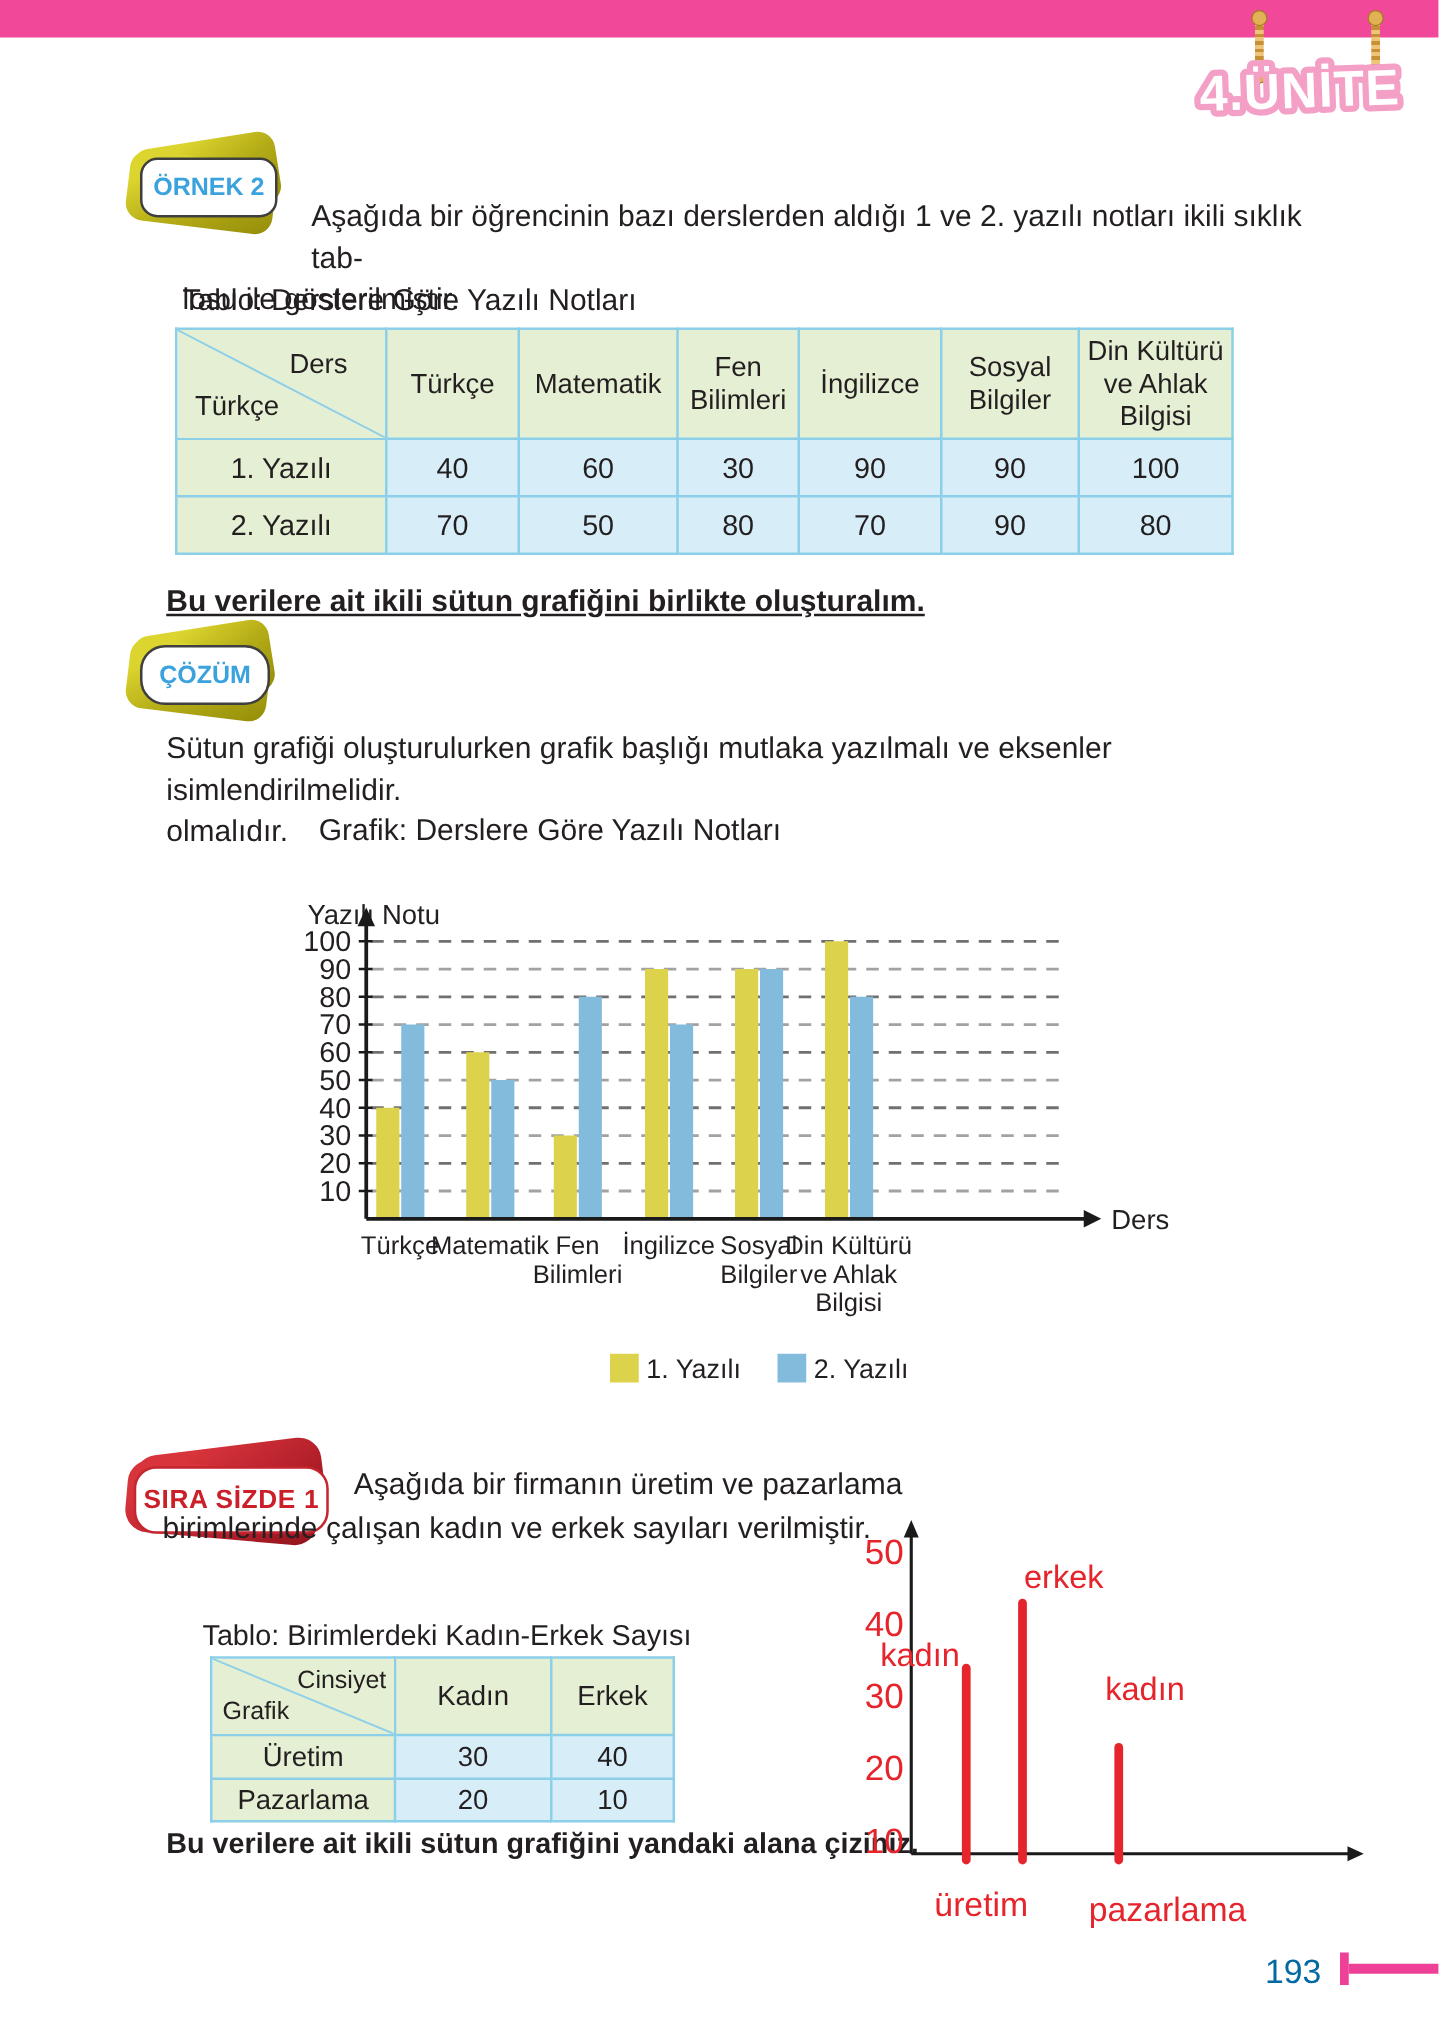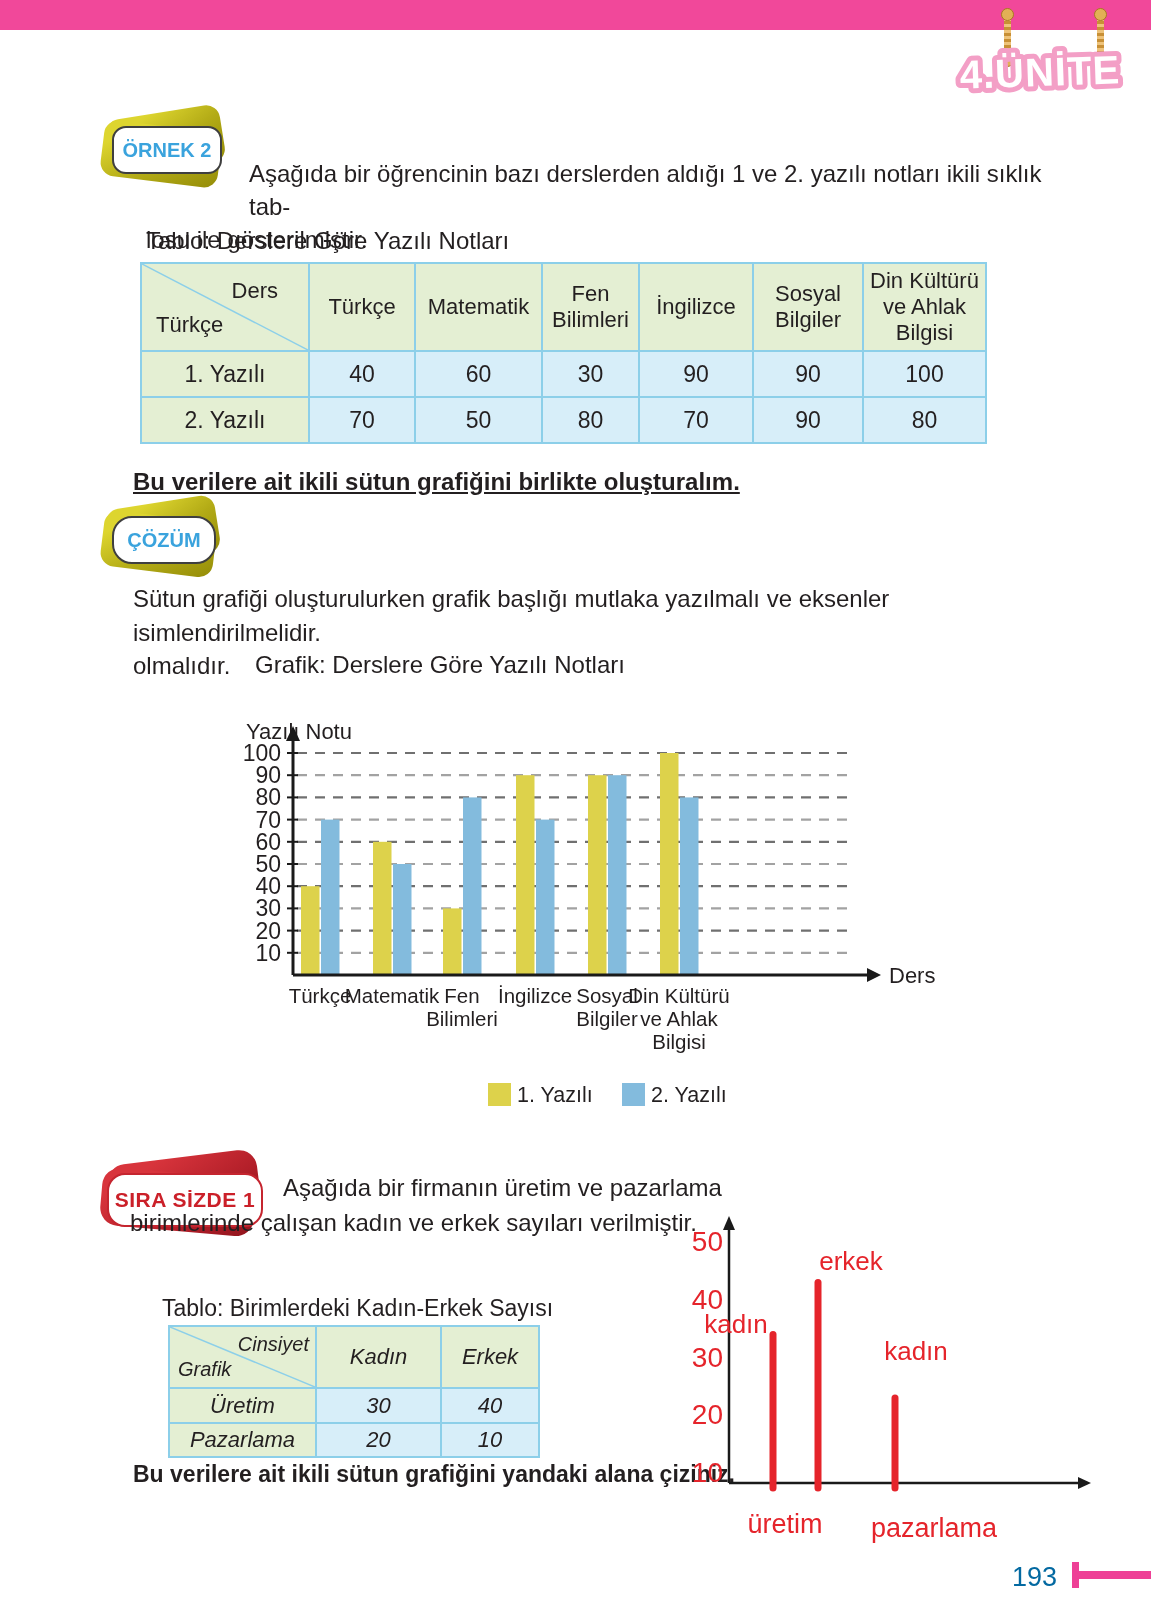--- a/index.html
+++ b/index.html
@@ -193,21 +193,21 @@
     <div class="back red" style="left:14px;top:2px;width:150px;height:60px;transform:rotate(-7deg);border-radius:18px;"></div>
     <div class="back red" style="left:6px;top:18px;width:154px;height:58px;transform:rotate(5deg);border-radius:18px;"></div>
     <div class="front red-t" style="left:12px;top:18px;width:152px;height:50px;border-radius:18px;">SIRA SİZDE 1</div>
   </div>
 
   <div class="abs body-txt" style="left:283px;top:1171px;">Aşağıda bir firmanın üretim ve pazarlama</div>
   <div class="abs" style="left:162px;top:1295px;font-size:23px;">Tablo: Birimlerdeki Kadın-Erkek Sayısı</div>
 
   <div class="abs body-txt" style="left:130px;top:1206px;">birimlerinde çalışan kadın ve erkek sayıları verilmiştir.</div>
 
-  <table class="abs data-t" style="left:168px;top:1325px;width:370px;font-size:22px;font-style:italic;">
+  <table class="abs data-t" style="left:168px;top:1325px;width:370px;font-size:22px;">
     <colgroup>
         <col style="width:147px">
         <col style="width:125px">
         <col style="width:98px">
       </colgroup>
     <tbody>
         <tr style="height:62px">
       <td class="green corner" style="font-size:20px;">
         <svg viewBox="0 0 100 100" preserveAspectRatio="none">
           <line x1="0" y1="0" x2="100" y2="100" stroke="#8ccfe9" stroke-width="1.5" vector-effect="non-scaling-stroke"></line>

